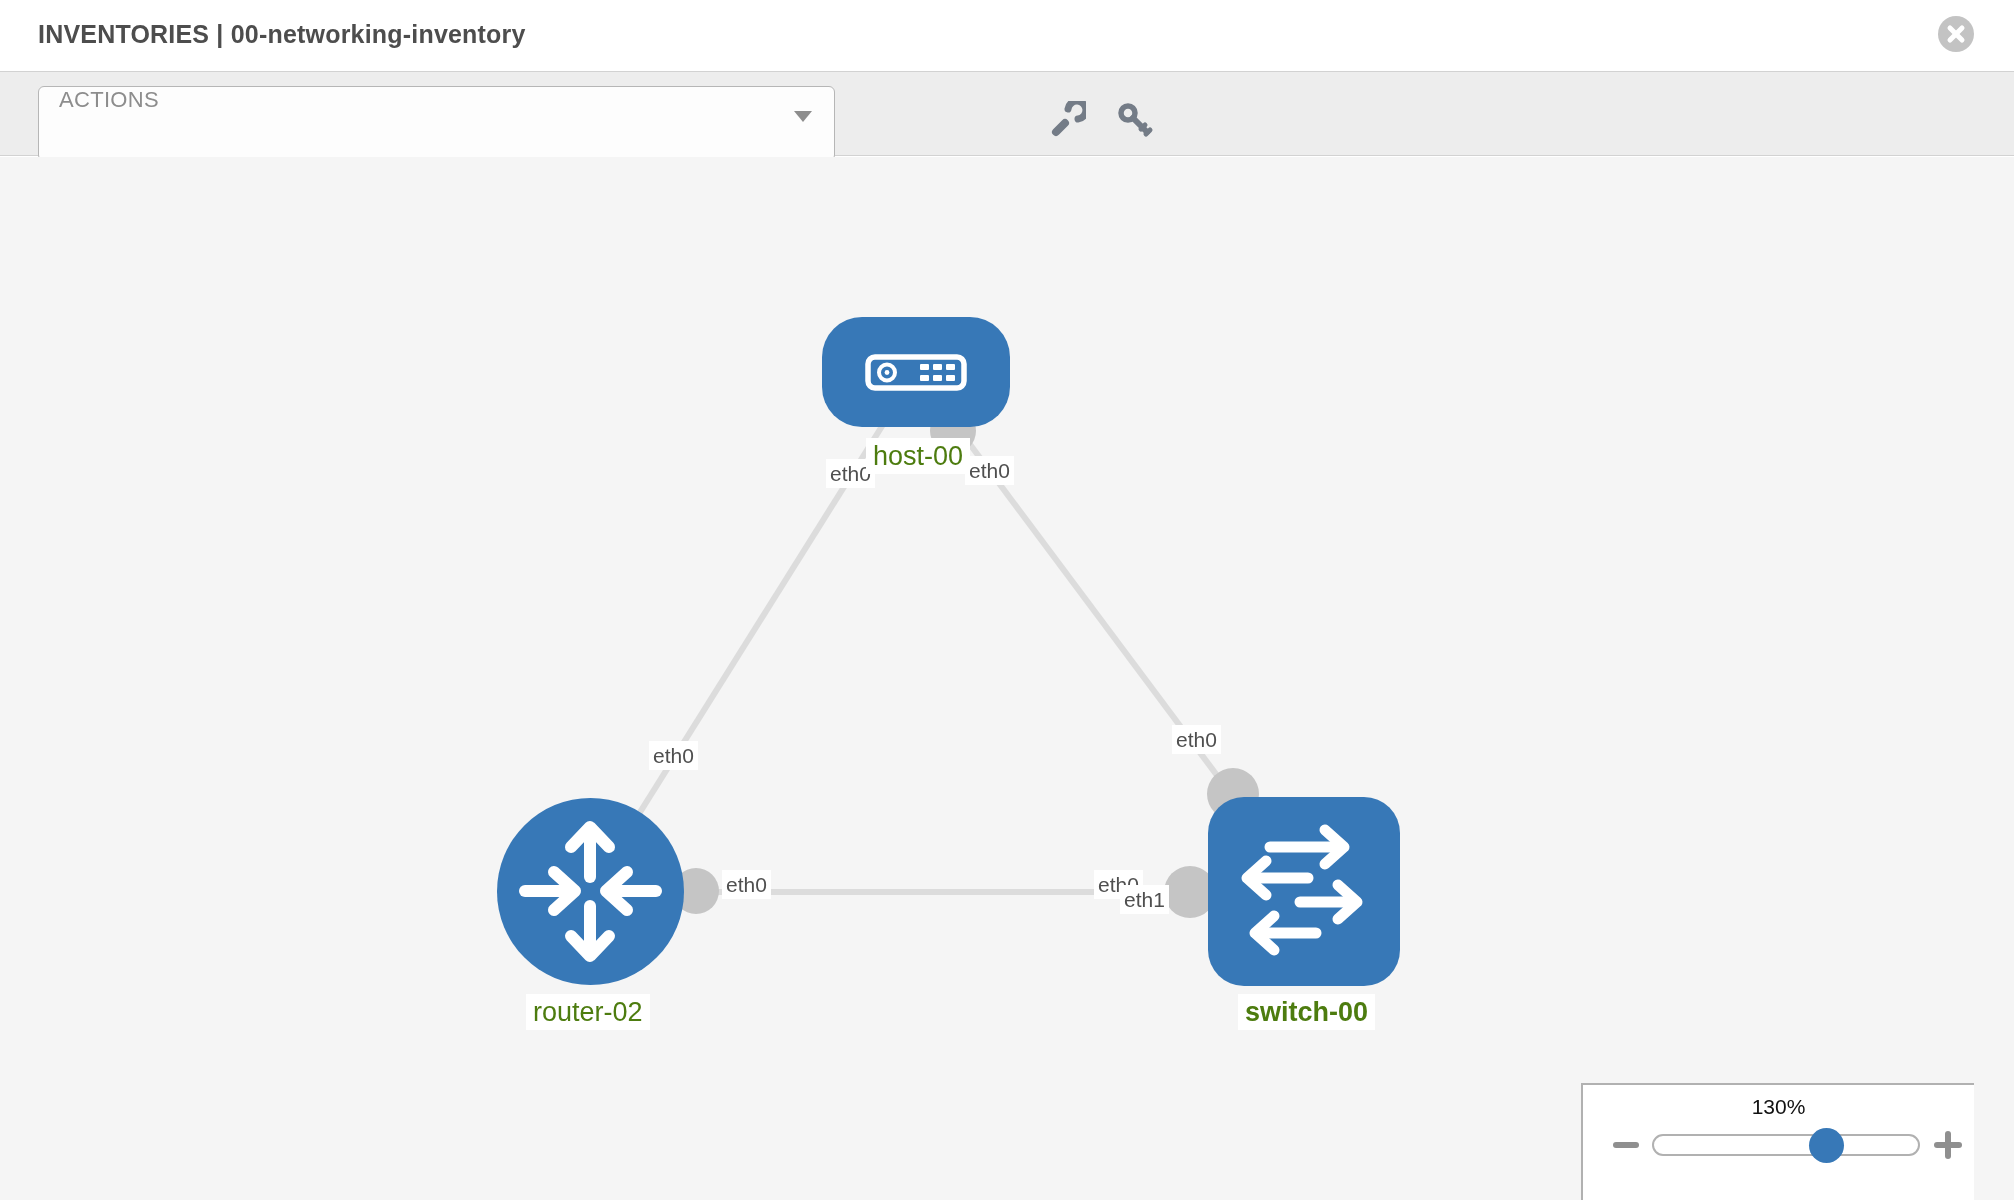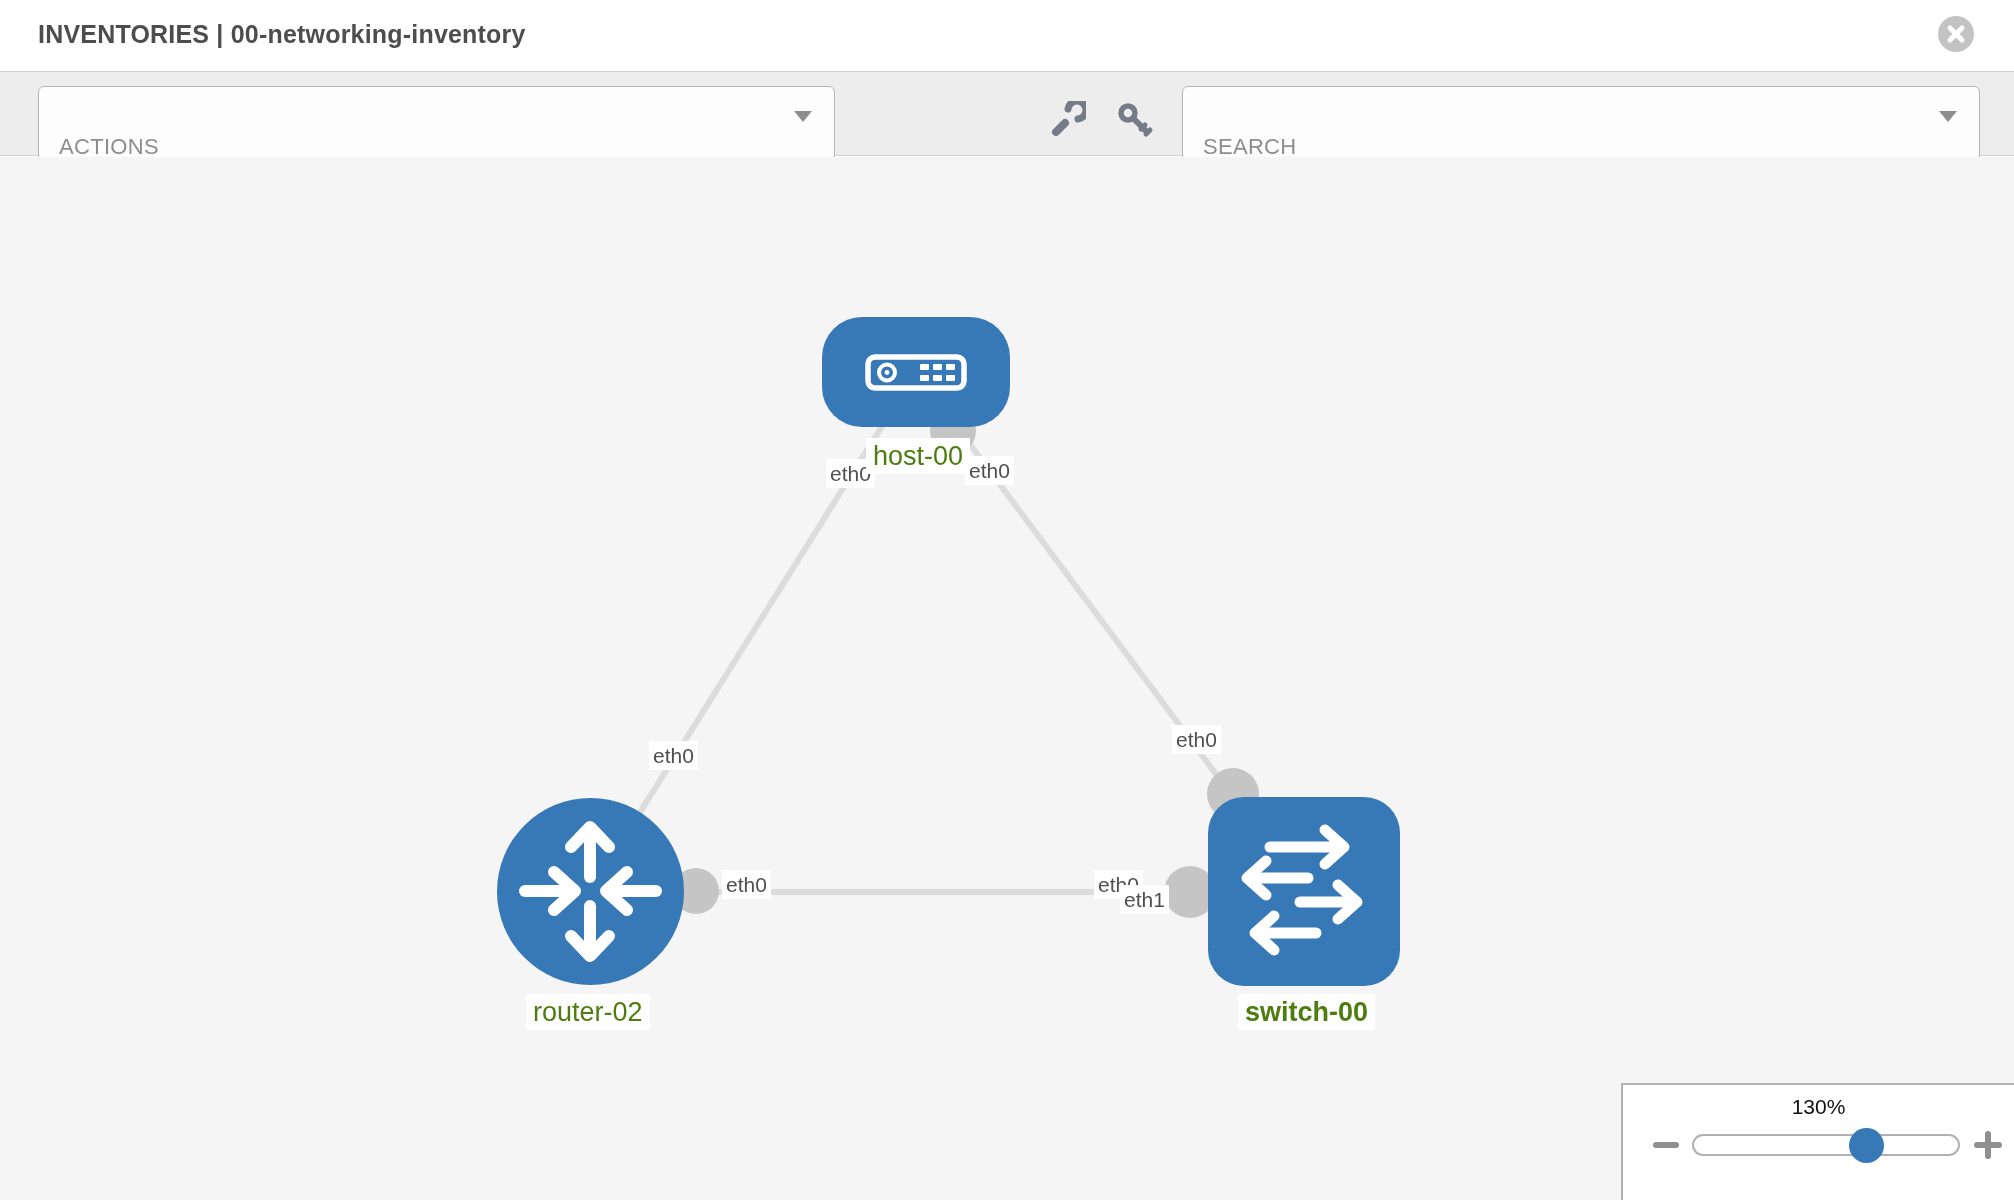--- a/index.html
+++ b/index.html
@@ -10,21 +10,21 @@
   
   .header { position:absolute; left:0; top:0; width:2014px; height:71px; background:#ffffff; }
   .header .title { position:absolute; left:38px; top:20px; font-size:25px; font-weight:bold; color:#4d4d4d; letter-spacing:0.2px; }
   .close-btn { position:absolute; right:40px; top:16px; width:36px; height:36px; border-radius:50%;
     background:#c3c3c3; cursor:pointer; display:flex; align-items:center; justify-content:center; }
 
   
   .toolbar { position:absolute; left:0; top:71px; width:2014px; height:85px; background:#ededed;
     border-top:1px solid #d2d2d2; border-bottom:1px solid #d2d2d2; }
   .select-box { position:absolute; top:14px; height:75px; background:#fdfdfd; border:1px solid #b6b6b6;
-    border-radius:6px; display:flex; align-items:flex-end; cursor:pointer; }
+    border-radius:6px; display:flex; align-items:flex-start; cursor:pointer; }
   .select-box .sel-label { margin-left:20px; font-size:22px; color:#8d8d8d; letter-spacing:0.3px; }
   .caret { position:absolute; right:22px; top:24px; width:0; height:0;
     border-left:9px solid transparent; border-right:9px solid transparent; border-top:11px solid #8d8d8d; }
   .actions-box { left:38px; width:797px; }
   .search-box { left:1182px; width:798px; }
   .tool-icon { position:absolute; top:29px; width:38px; height:38px; cursor:pointer; }
   .wrench { left:1048px; }
   .key { left:1116px; }
 
   
@@ -35,21 +35,21 @@
   .node-router { left:497px; top:641px; width:187px; height:187px; border-radius:50%; }
   .node-switch { left:1208px; top:640px; width:192px; height:189px; border-radius:36px; }
 
   .iflabel { position:absolute; z-index:5; background:#ffffff; color:#4f4f4f; font-size:21px;
     line-height:25px; padding:2px 4px; white-space:nowrap; }
   .iflabel.under { z-index:4; }
   .nodelabel { position:absolute; z-index:6; background:#ffffff; color:#4d7c0f; font-size:27px;
     line-height:32px; padding:2px 7px; white-space:nowrap; }
 
   
-  .zoom-panel { position:absolute; left:1621px; top:1083px; width:393px; height:117px; background:#ffffff;
+  .zoom-panel { position:absolute; left:1581px; top:1083px; width:393px; height:117px; background:#ffffff;
     border-left:2px solid #b1b1b1; border-top:2px solid #b1b1b1; z-index:10; }
   .zoom-level { position:absolute; left:0; top:10px; width:100%; text-align:center;
     font-size:21px; color:#111; }
   .zoom-minus { position:absolute; left:30px; top:57px; width:26px; height:6px;
     background:#8f8f8f; border-radius:3px; cursor:pointer; }
   .zoom-plus { position:absolute; left:351px; top:46px; width:28px; height:28px; cursor:pointer; }
   .zoom-plus::before { content:""; position:absolute; left:0; top:11px; width:28px; height:6px; background:#8f8f8f; border-radius:3px; }
   .zoom-plus::after  { content:""; position:absolute; left:11px; top:0; width:6px; height:28px; background:#8f8f8f; border-radius:3px; }
   .zoom-track { position:absolute; left:69px; top:49px; width:268px; height:22px; background:#fff;
     border:2px solid #b1b1b1; border-radius:12px; cursor:pointer; }
@@ -85,24 +85,20 @@
     </div>
     <div class="tool-icon key">
       <svg width="38" height="38" viewBox="0 0 38 38">
         <circle cx="12" cy="12" r="7" fill="none" stroke="#747c87" stroke-width="5.5"></circle>
         <line x1="17" y1="17" x2="31" y2="31" stroke="#747c87" stroke-width="6" stroke-linecap="round"></line>
         <line x1="25" y1="28" x2="29" y2="24" stroke="#747c87" stroke-width="5" stroke-linecap="round"></line>
         <line x1="30" y1="33" x2="34" y2="29" stroke="#747c87" stroke-width="5" stroke-linecap="round"></line>
       </svg>
     </div>
 
-    <div class="select-box search-box">
-      <span class="sel-label">SEARCH</span>
-      <span class="caret"></span>
-    </div>
   </div>
 
   <div class="canvas">
 
     <svg class="net-svg" width="2014" height="1043" viewBox="0 0 2014 1043">
 
       <line x1="916" y1="215" x2="590" y2="735" stroke="#dcdcdc" stroke-width="6"></line>
       <line x1="916" y1="215" x2="1304" y2="735" stroke="#dcdcdc" stroke-width="6"></line>
       <line x1="590" y1="735" x2="1304" y2="735" stroke="#dcdcdc" stroke-width="6"></line>
 

